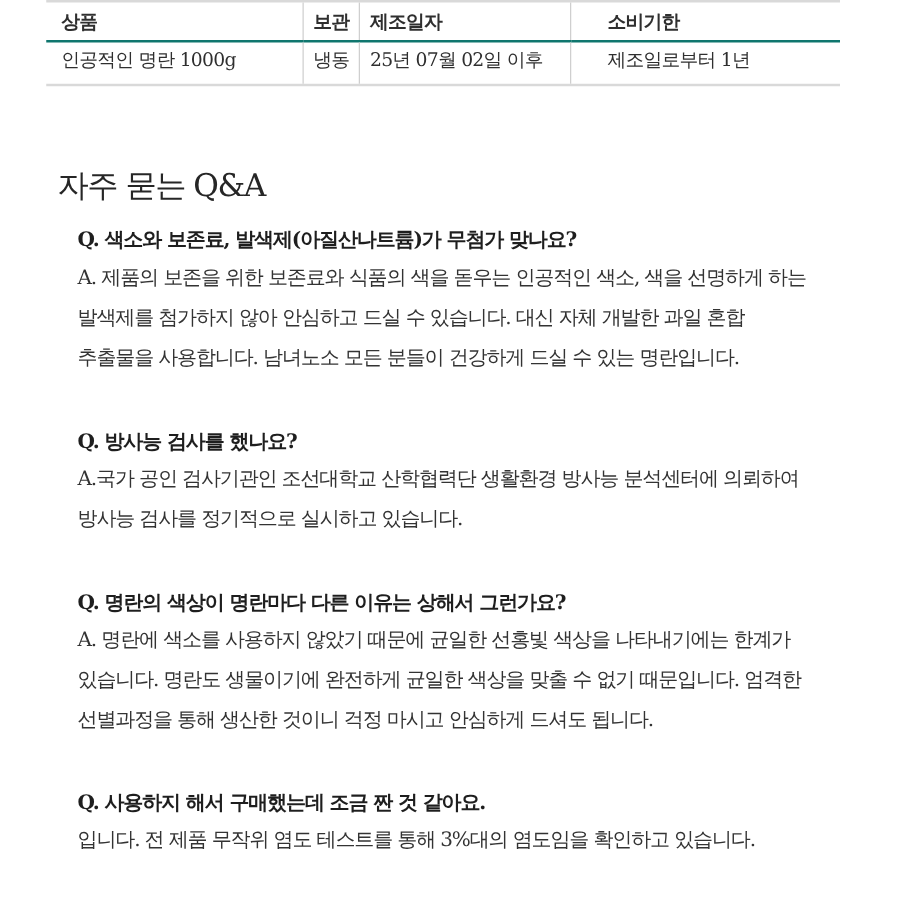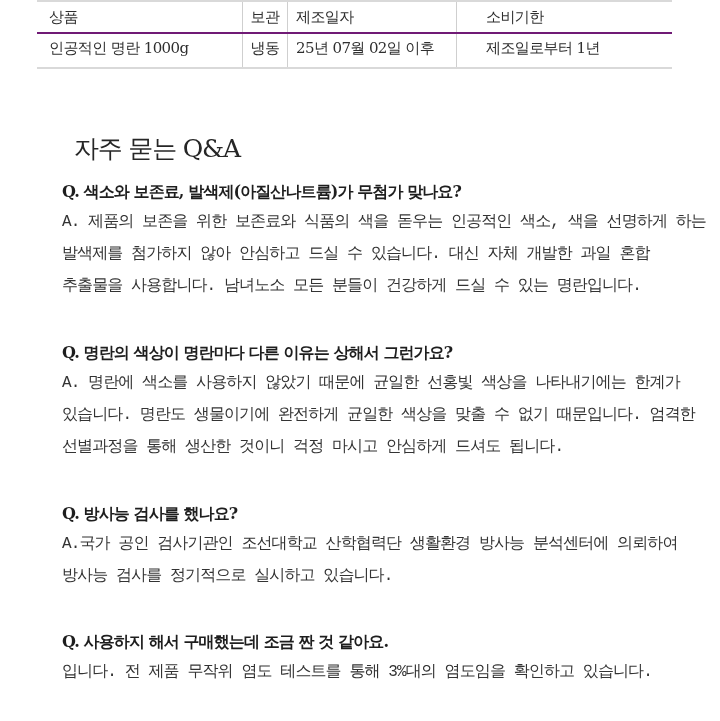--- a/index.html
+++ b/index.html
@@ -24,25 +24,25 @@
       font-size: 15px;
       letter-spacing: -0.6px;
     }
     .spec-table .top-rule td {
       height: 2px;
       padding: 0;
       background: #d9d9d9;
       border: none;
     }
     .spec-table th {
-      font-weight: normal;
+      font-weight: bold;
       text-align: left;
       height: 30px;
       padding: 0 0 0 12px;
-      border-bottom: 2px solid #701a75;
+      border-bottom: 2px solid #0f766e;
       vertical-align: middle;
       color: #2f2f2f;
     }
     .spec-table td {
       height: 29px;
       padding: 0 0 0 12px;
       vertical-align: middle;
       color: #2f2f2f;
       white-space: nowrap;
     }
@@ -56,21 +56,21 @@
     }
     .spec-table .c-product { width: 193px; }
     .spec-table .c-storage { width: 44px; text-align: center; padding-left: 0; border-left: 1px solid #cfcfcf; }
     .spec-table .c-mfg { width: 160px; border-left: 1px solid #cfcfcf; padding-left: 8px; }
     .spec-table .c-expiry { border-left: 1px solid #cfcfcf; padding-left: 29px; }
     .spec-table .bottom-rule td, .spec-table .top-rule td { border-left: none; }
     .frozen { color: #d9394a; }
 
     .qa-title {
       position: absolute;
-      left: 74px;
+      left: 46px;
       top: 132px;
       margin: 0;
       font-size: 25px;
       font-weight: normal;
       letter-spacing: -1.2px;
       color: #262626;
     }
     .qa-list {
       position: absolute;
       left: 62px;
@@ -90,21 +90,20 @@
       color: #1e1e1e;
       font-weight: bold;
       white-space: nowrap;
     }
     .qa-a {
       font-size: 16px;
       line-height: 32px;
       letter-spacing: -0.9px;
       color: #333333;
       margin-top: 2px;
-      font-family: Liberation Mono, monospace;
     }
     .qa-a .line {
       display: block;
       white-space: nowrap;
     }
   </style>
 </head>
 <body>
 
 <table class="spec-table">
@@ -135,32 +134,32 @@
 <div class="qa-list">
   <div class="qa-item">
     <div class="qa-q">Q. 색소와 보존료, 발색제(아질산나트륨)가 무첨가 맞나요?</div>
     <div class="qa-a">
       <span class="line">A. 제품의 보존을 위한 보존료와 식품의 색을 돋우는 인공적인 색소, 색을 선명하게 하는</span>
       <span class="line">발색제를 첨가하지 않아 안심하고 드실 수 있습니다. 대신 자체 개발한 과일 혼합</span>
       <span class="line">추출물을 사용합니다. 남녀노소 모든 분들이 건강하게 드실 수 있는 명란입니다.</span>
     </div>
   </div>
   <div class="qa-item">
+    <div class="qa-q">Q. 방사능 검사를 했나요?</div>
+    <div class="qa-a">
+      <span class="line">A.국가 공인 검사기관인 조선대학교 산학협력단 생활환경 방사능 분석센터에 의뢰하여</span>
+      <span class="line">방사능 검사를 정기적으로 실시하고 있습니다.</span>
+    </div>
+  </div>
+  <div class="qa-item">
     <div class="qa-q">Q. 명란의 색상이 명란마다 다른 이유는 상해서 그런가요?</div>
     <div class="qa-a">
       <span class="line">A. 명란에 색소를 사용하지 않았기 때문에 균일한 선홍빛 색상을 나타내기에는 한계가</span>
       <span class="line">있습니다. 명란도 생물이기에 완전하게 균일한 색상을 맞출 수 없기 때문입니다. 엄격한</span>
       <span class="line">선별과정을 통해 생산한 것이니 걱정 마시고 안심하게 드셔도 됩니다.</span>
-    </div>
-  </div>
-  <div class="qa-item">
-    <div class="qa-q">Q. 방사능 검사를 했나요?</div>
-    <div class="qa-a">
-      <span class="line">A.국가 공인 검사기관인 조선대학교 산학협력단 생활환경 방사능 분석센터에 의뢰하여</span>
-      <span class="line">방사능 검사를 정기적으로 실시하고 있습니다.</span>
     </div>
   </div>
   <div class="qa-item">
     <div class="qa-q">Q. 사용하지 해서 구매했는데 조금 짠 것 같아요.</div>
     <div class="qa-a">
       <span class="line">입니다. 전 제품 무작위 염도 테스트를 통해 3%대의 염도임을 확인하고 있습니다.</span>
     </div>
   </div>
 </div>
 

